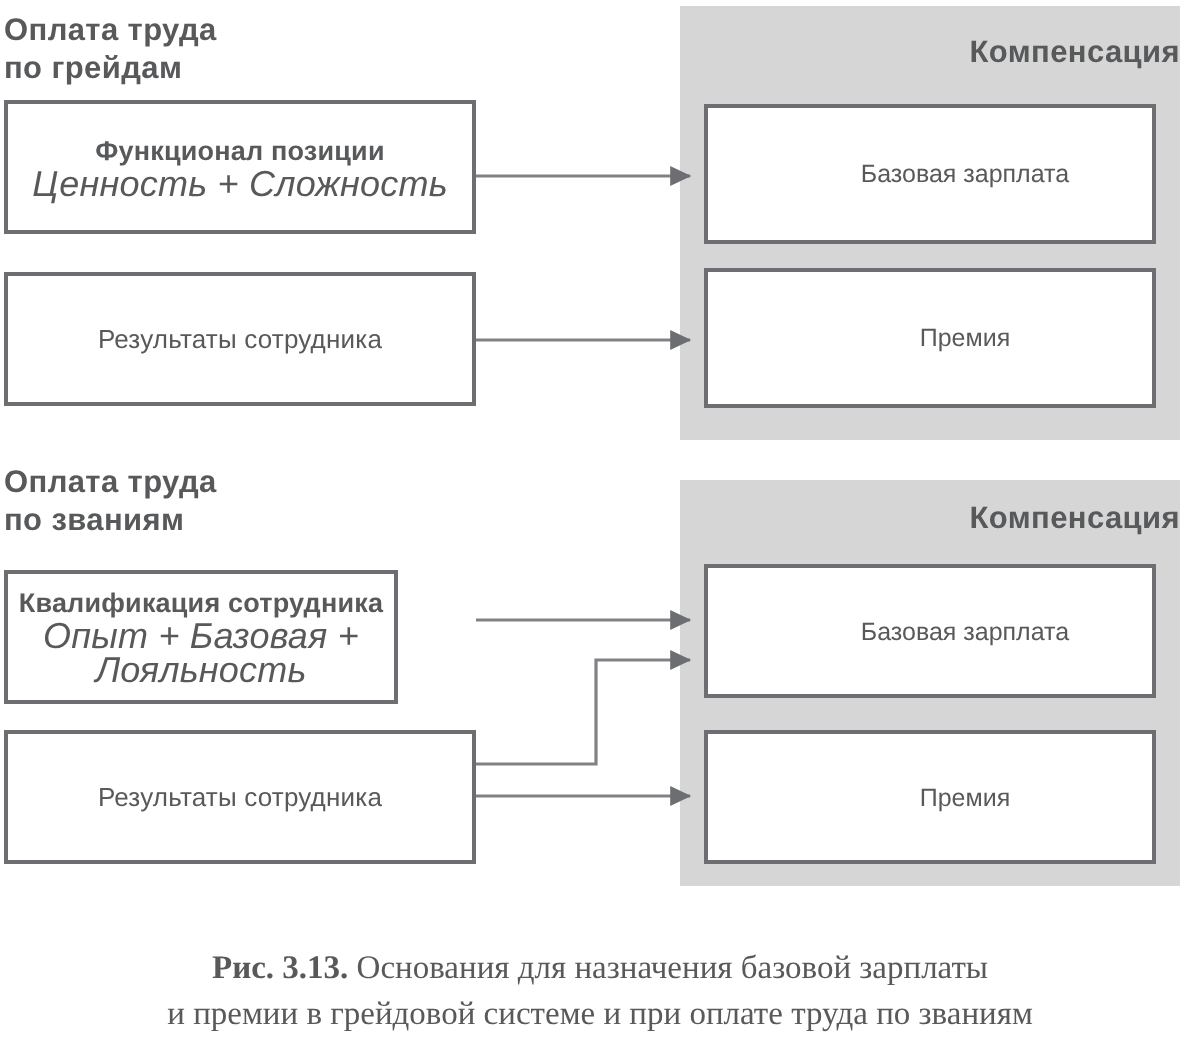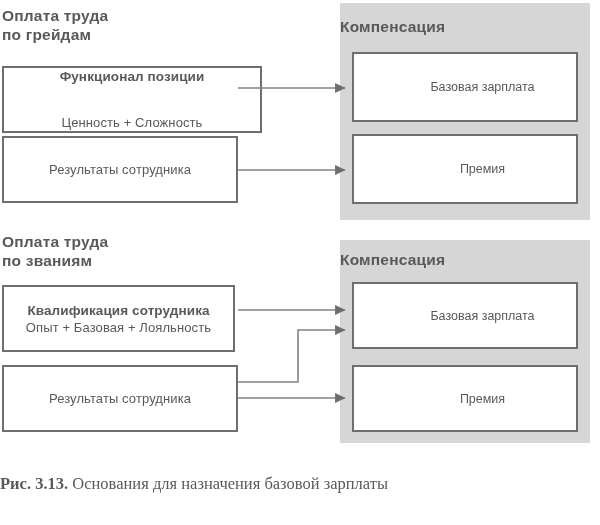--- a/index.html
+++ b/index.html
@@ -31,21 +31,21 @@
 
   
   .panel {
     background: #d6d6d6;
   }
 
   .panel-title {
     position: absolute;
     left: 0;
     right: 0;
-    text-align: left;
+    text-align: right;
     font-weight: bold;
     font-size: 15.5px;
     letter-spacing: .2px;
     color: #58595b;
     line-height: 1.1;
   }
 
   
   .section-heading {
     position: absolute;
@@ -70,24 +70,25 @@
   }
   .box .line-bold {
     font-weight: bold;
     font-size: 13.5px;
     line-height: 17px;
     letter-spacing: .1px;
     color: #58595b;
   }
   .box .line-regular {
     font-weight: normal;
-    font-size: 13px;
+    font-size: 18px;
     line-height: 17px;
     letter-spacing: .1px;
     color: #58595b;
+    font-style: italic;
   }
   .box .line-single {
     font-weight: normal;
     font-size: 13px;
     line-height: 17px;
     letter-spacing: .1px;
     color: #58595b;
   }
   .box-inner {
     font-size: 12.5px;
@@ -104,21 +105,21 @@
     width: 600px;
     height: 525px;
     pointer-events: none;
   }
 
   
   .caption {
     position: absolute;
     left: 0;
     right: 0;
-    text-align: left;
+    text-align: center;
     font-family: "Liberation Serif", serif;
     font-size: 16.5px;
     line-height: 23px;
     color: #58595b;
   }
   .caption b {
     font-weight: bold;
   }
 </style>
 </head>
@@ -126,21 +127,21 @@
 
 <div id="diagram">
 
   <div class="section-heading" style="left:2px; top:6px; width:236px;">Оплата труда
 по грейдам</div>
 
   <div class="panel abs" style="left:340px; top:3px; width:250px; height:217px;">
     <div class="panel-title" style="top:15px;">Компенсация</div>
   </div>
 
-  <div class="box abs" style="left:2px; top:66px; width:260px; height:67px;justify-content:space-between;">
+  <div class="box abs" style="left:2px; top:50px; width:236px; height:67px;">
     <div class="line-bold">Функционал позиции</div>
     <div class="line-regular">Ценность + Сложность</div>
   </div>
 
   <div class="box abs" style="left:2px; top:136px; width:236px; height:67px;">
     <div class="line-single">Результаты сотрудника</div>
   </div>
 
   <div class="box abs" style="left:352px; top:52px; width:226px; height:70px;">
     <div class="box-inner">Базовая зарплата</div>
@@ -150,21 +151,21 @@
     <div class="box-inner">Премия</div>
   </div>
 
   <div class="section-heading" style="left:2px; top:232px; width:236px;">Оплата труда
 по званиям</div>
 
   <div class="panel abs" style="left:340px; top:240px; width:250px; height:203px;">
     <div class="panel-title" style="top:11px;">Компенсация</div>
   </div>
 
-  <div class="box abs" style="left:2px; top:285px; width:233px; height:67px;">
+  <div class="box abs" style="left:2px; top:285px; width:197px; height:67px;">
     <div class="line-bold">Квалификация сотрудника</div>
     <div class="line-regular">Опыт + Базовая + Лояльность</div>
   </div>
 
   <div class="box abs" style="left:2px; top:365px; width:236px; height:67px;">
     <div class="line-single">Результаты сотрудника</div>
   </div>
 
   <div class="box abs" style="left:352px; top:282px; width:226px; height:67px;">
     <div class="box-inner">Базовая зарплата</div>
@@ -189,15 +190,16 @@
 
     <path d="M238,382 L298,382 L298,330 L345,330" stroke="#808285" stroke-width="1.6" fill="none" stroke-linejoin="miter" marker-end="url(#arrowhead)"></path>
 
     <path d="M238,398 L345,398" stroke="#808285" stroke-width="1.6" fill="none" marker-end="url(#arrowhead)"></path>
   </svg>
 
   <div class="caption" style="top:472px;">
     <div>
       <b>Рис. 3.13.</b><span> Основания для назначения базовой зарплаты</span>
     </div>
+    <div>и премии в грейдовой системе и при оплате труда по званиям</div>
   </div>
 
 </div>
 
 </body></html>

